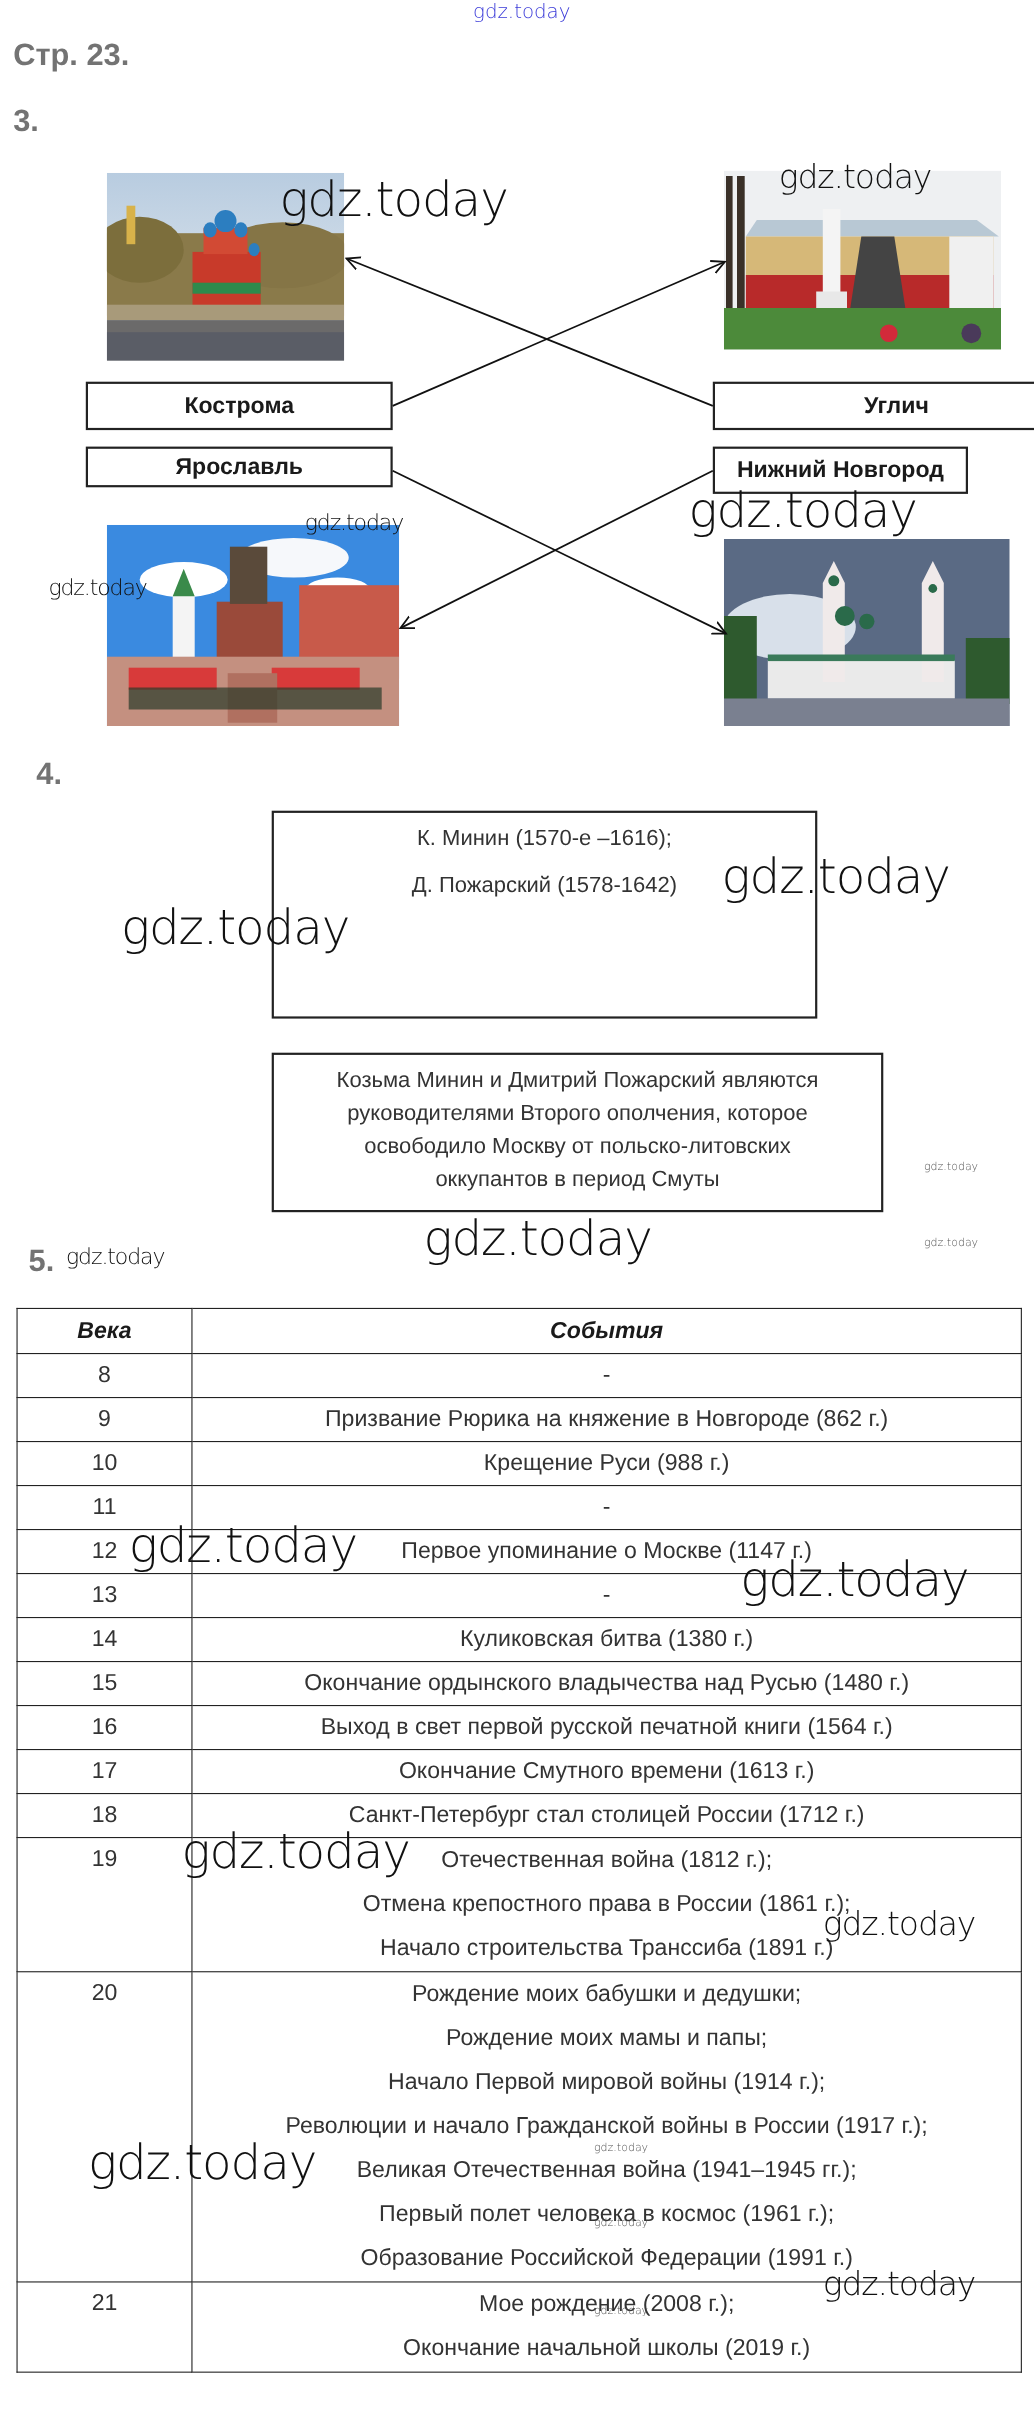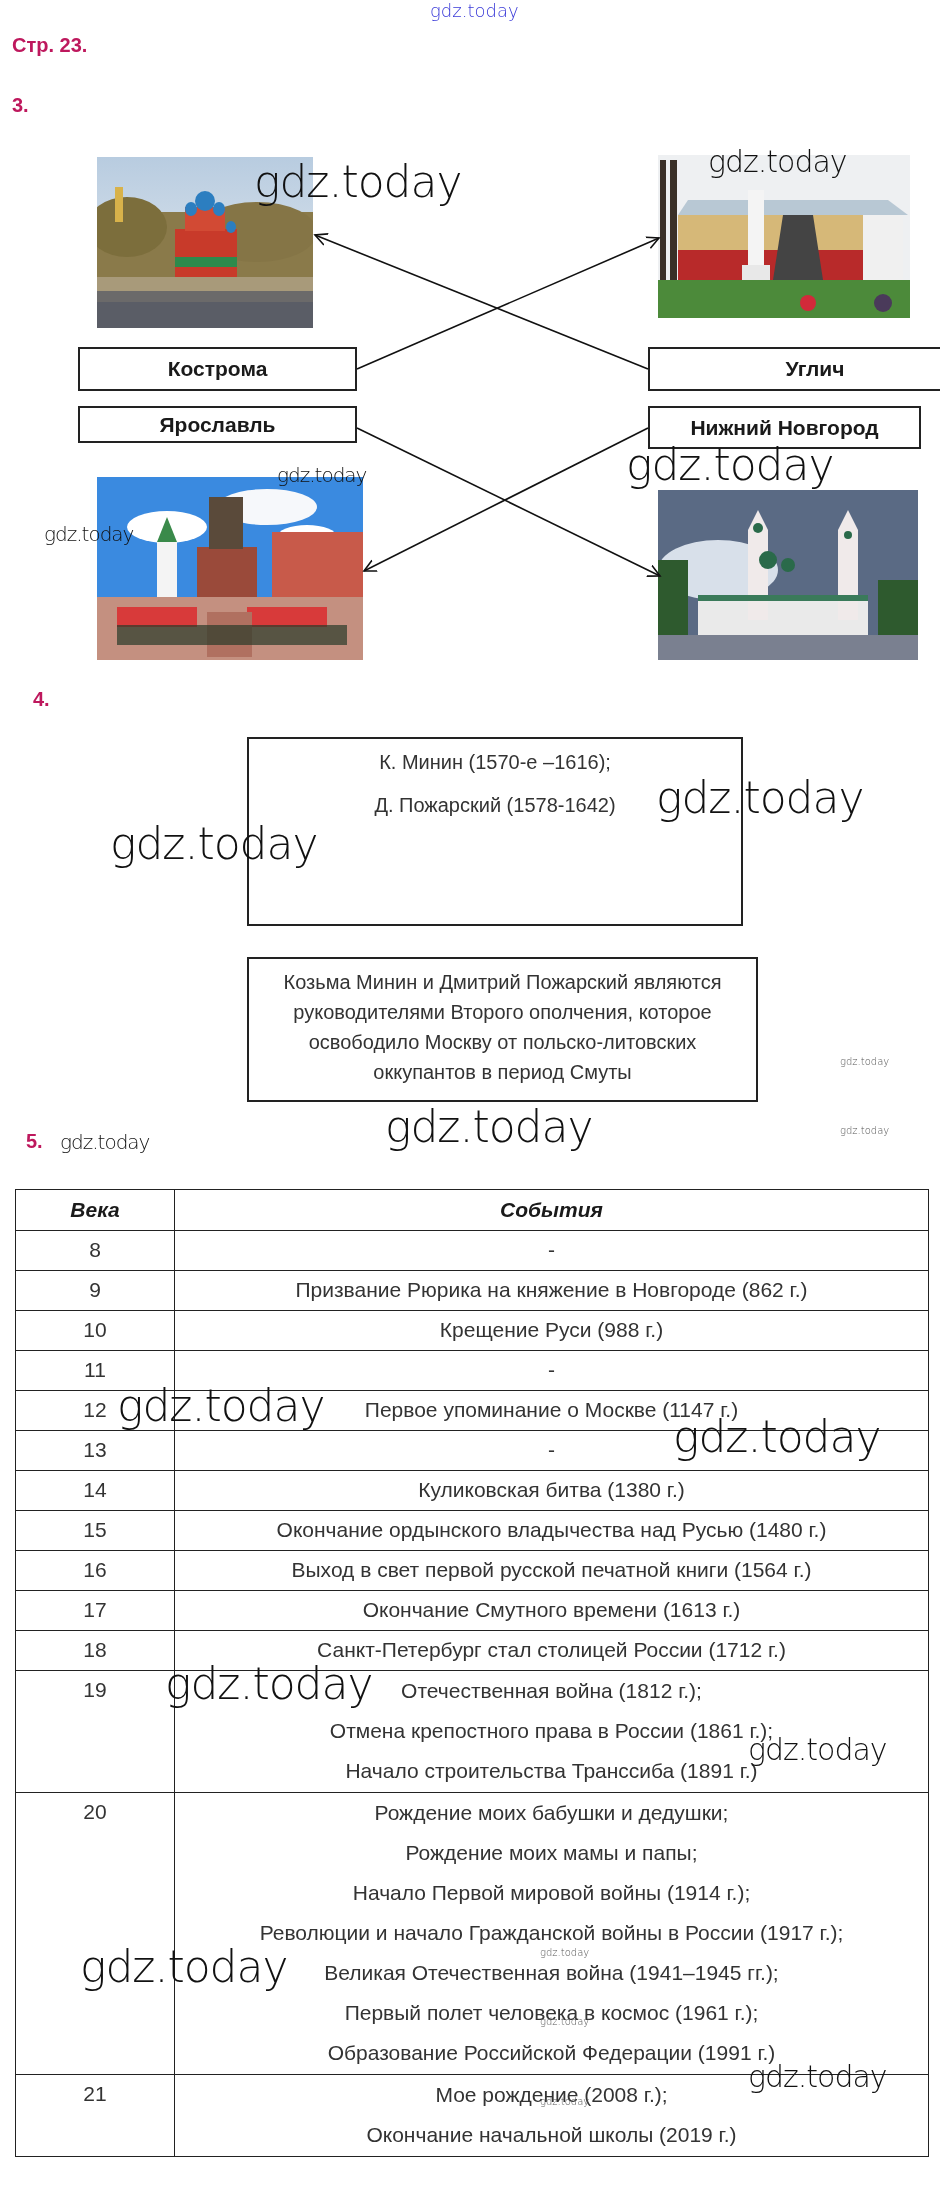--- a/index.html
+++ b/index.html
@@ -1,19 +1,19 @@
 <!DOCTYPE html>
 <html><head>
 <meta charset="utf-8">
 <style>
   html, body { margin: 0; padding: 0; background: #ffffff; }
   body { width: 940px; height: 2201px; position: relative; overflow: hidden;
          font-family: "Liberation Sans", sans-serif; color: #222; }
   .abs { position: absolute; }
-  .heading { font-weight: bold; font-size: 20px; color: #be185d; }
+  .heading { font-weight: bold; font-size: 28px; color: #737373; }
   .wm { position: absolute; font-family: "DejaVu Sans", sans-serif; font-weight: 200;
         color: #111; letter-spacing: -1px; white-space: nowrap; line-height: 1; }
   .wm-big { font-size: 44px; }
   .wm-mid { font-size: 30px; }
   .wm-sm { font-size: 20px; }
   .wm-tiny { font-size: 10px; color: #555; letter-spacing: 0; }
   .wm-top { font-size: 18px; color: #3a3ad8; letter-spacing: 0; }
   .city-box { position: absolute; border: 2px solid #222; box-sizing: border-box;
               display: flex; align-items: center; justify-content: center;
               font-weight: bold; font-size: 21px; color: #1a1a1a; background: transparent; text-align: center; }
@@ -123,21 +123,21 @@
 
 <div class="city-box" style="left:78px; top:347px; width:279px; height:44px;">
   <span>Кострома</span>
 </div>
 <div class="city-box" style="left:78px; top:406px; width:279px; height:37px;">
   <span>Ярославль</span>
 </div>
 <div class="city-box" style="left:648px; top:347px; width:334px; height:44px;">
   <span>Углич</span>
 </div>
-<div class="city-box" style="left:648px; top:406px; width:273px; height:43px;">
+<div class="city-box" style="left:648px; top:406px; width:232px; height:43px;">
   <span>Нижний Новгород</span>
 </div>
 
 <svg class="arrows" width="940" height="700">
   <defs>
     <marker id="ah" markerWidth="14" markerHeight="14" refX="12" refY="7" orient="auto" markerUnits="userSpaceOnUse">
       <path d="M0,1 L12,7 L0,13" fill="none" stroke="#111" stroke-width="1.6"></path>
     </marker>
   </defs>
   <line x1="357" y1="369" x2="659" y2="238" stroke="#111" stroke-width="1.6" marker-end="url(#ah)"></line>
@@ -152,21 +152,21 @@
 <div class="wm wm-sm" style="left:277px; top:465px;">gdz.today</div>
 <div class="wm wm-sm" style="left:44px; top:524px;">gdz.today</div>
 
 <div class="abs heading" style="left:33px; top:688px;">4.</div>
 
 <div class="info-box" style="left:247px; top:737px; width:496px; height:189px;">
   <div style="font-size:20px; margin-top:12px;">К. Минин (1570-е –1616);</div>
   <div style="font-size:20px; margin-top:20px;">Д. Пожарский (1578-1642)</div>
 </div>
 
-<div class="info-box" style="left:247px; top:957px; width:511px; height:145px;">
+<div class="info-box" style="left:247px; top:957px; width:556px; height:145px;">
   <div style="font-size:20px; line-height:30px; margin-top:8px;">
     <div>Козьма Минин и Дмитрий Пожарский являются</div>
     <div>руководителями Второго ополчения, которое</div>
     <div>освободило Москву от польско-литовских</div>
     <div>оккупантов в период Смуты</div>
   </div>
 </div>
 
 <div class="wm wm-big" style="left:110px; top:822px;">gdz.today</div>
 <div class="wm wm-big" style="left:656px; top:776px;">gdz.today</div>

